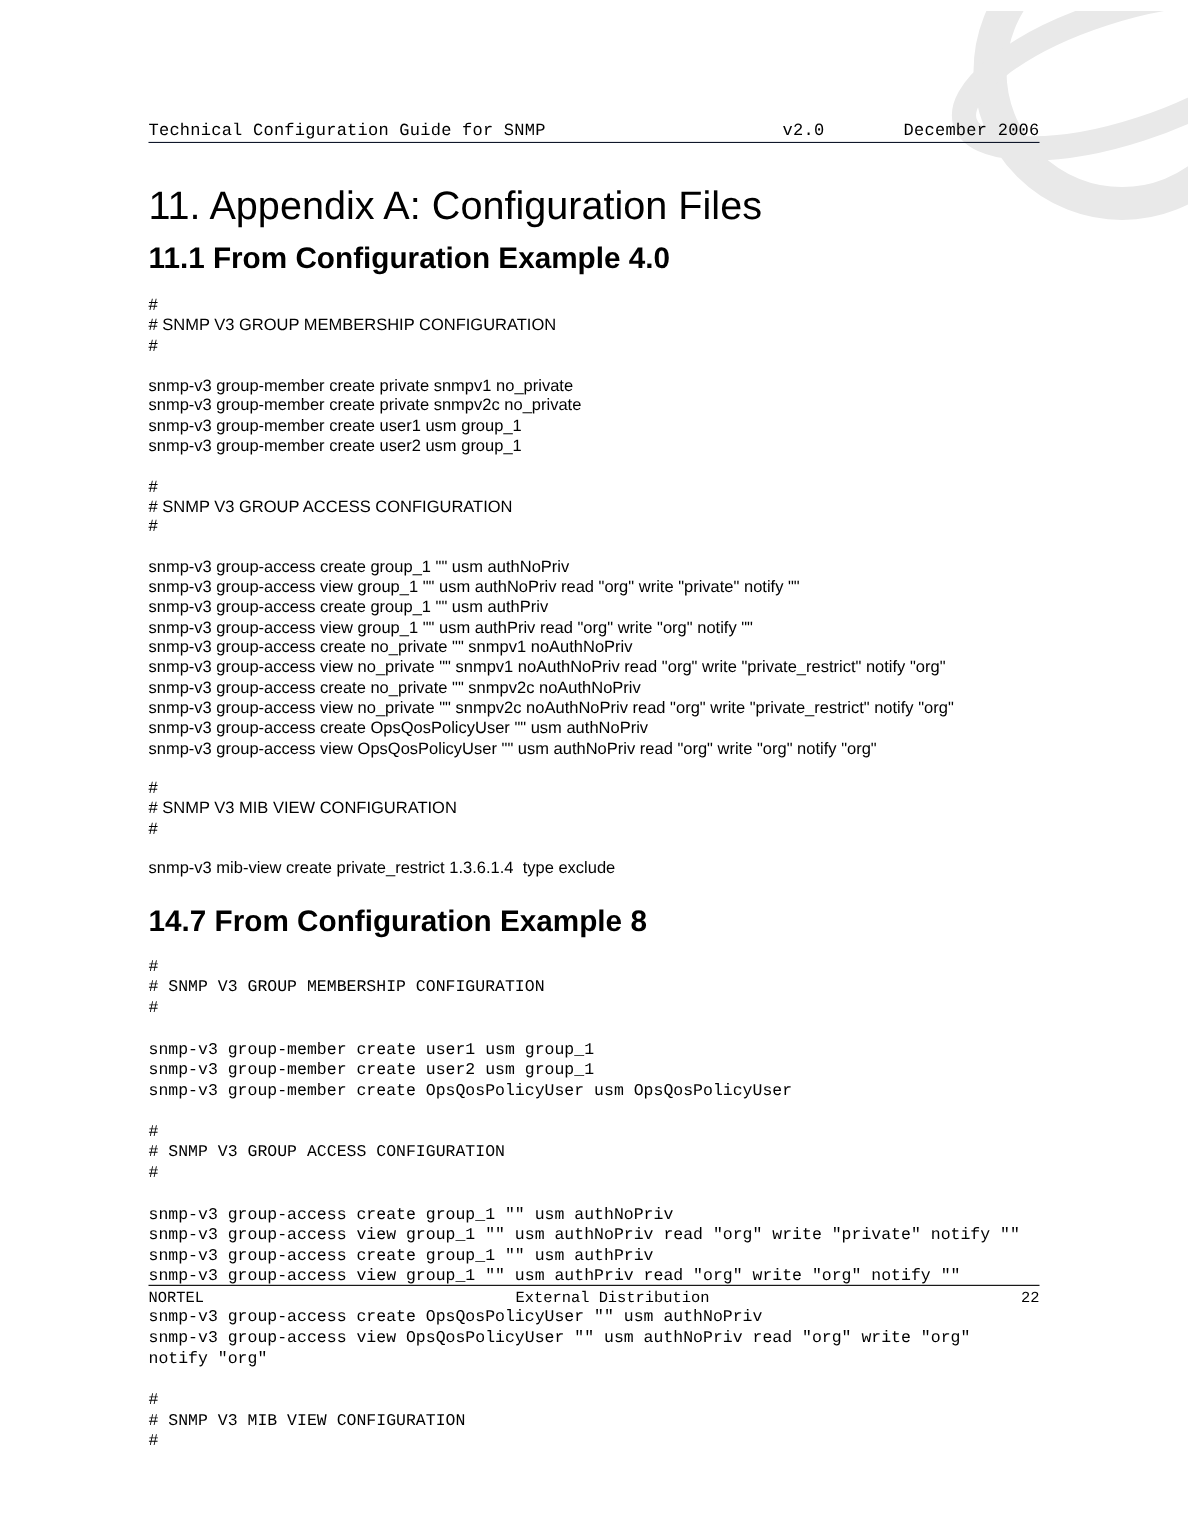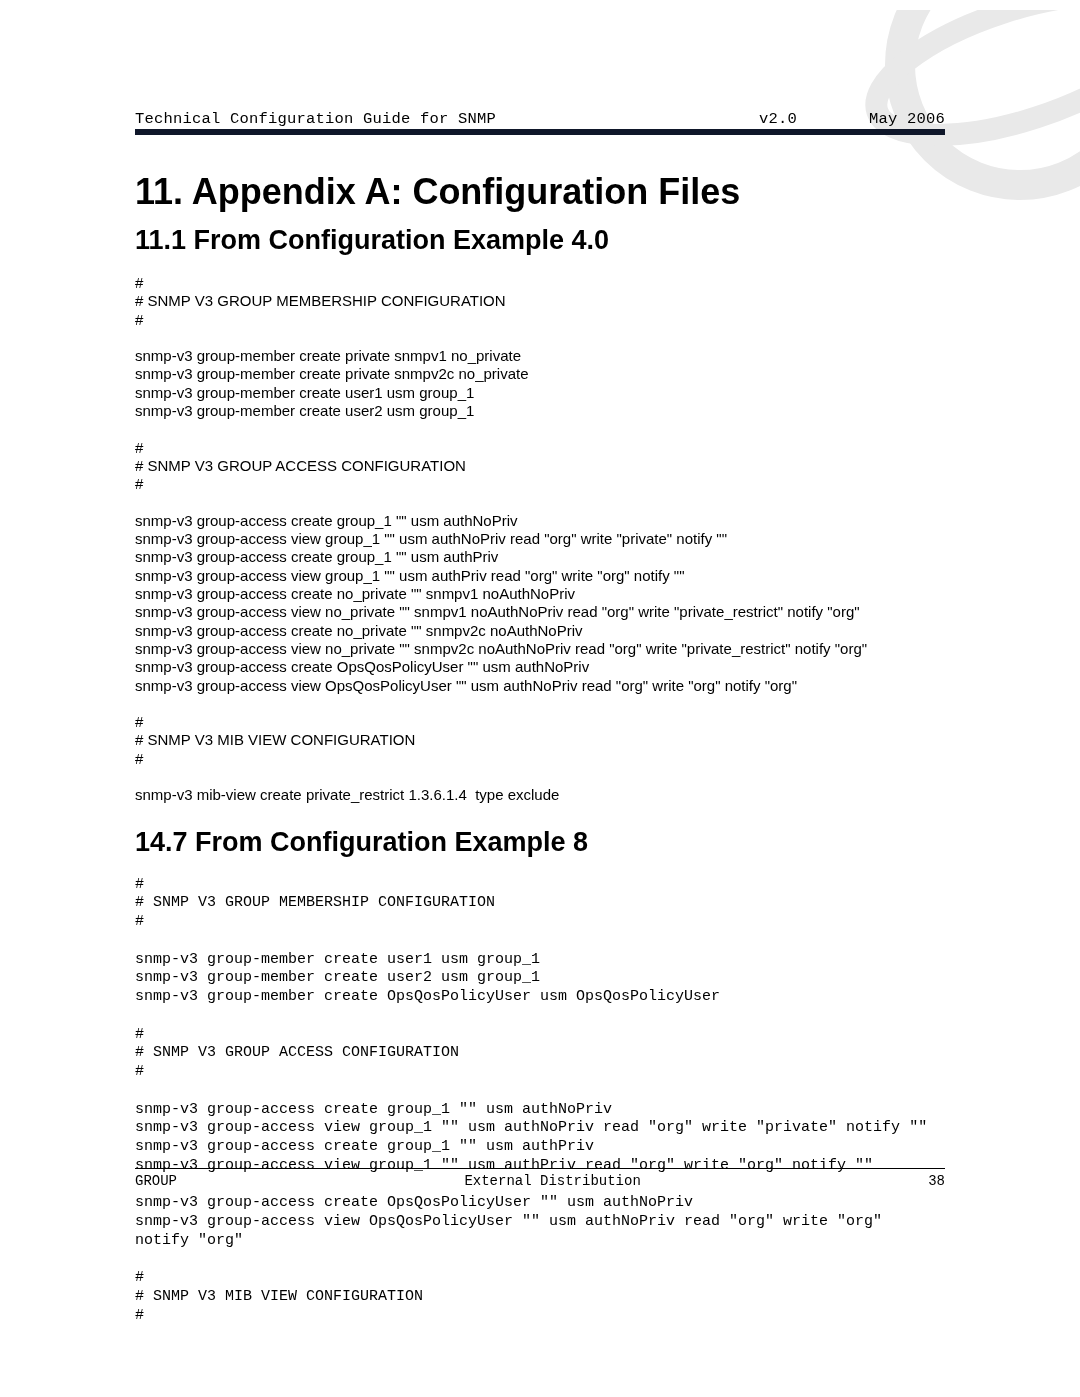--- a/index.html
+++ b/index.html
@@ -26,31 +26,31 @@
     left: 135px;
     top: 110px;
     width: 810px;
   }
   .hdr {
     font-family: "Courier New", Courier, monospace;
     font-size: 15.5px;
     letter-spacing: 0.2px;
     display: flex;
     width: 100%;
-    border-bottom: 6px solid #0f172a;
+    border-bottom: 1px solid #0f172a;
     padding-bottom: 1px;
     margin-bottom: 36px;
   }
   .hdr .left   { flex: 0 0 auto; }
   .hdr .spacer { flex: 1 1 auto; }
   .hdr .mid    { flex: 0 0 auto; margin-right: 72px; }
   .hdr .right  { flex: 0 0 auto; }
   h1.section {
     font-family: Arial, Helvetica, sans-serif;
-    font-weight: 700;
+    font-weight: 400;
     font-size: 36px;
     margin: 0 0 12px 0;
   }
   h2.subsection {
     font-family: Arial, Helvetica, sans-serif;
     font-weight: 700;
     font-size: 27px;
     margin: 0 0 18px 0;
   }
   h2.subsection.second { margin-top: 12px; }
@@ -99,21 +99,21 @@
     <ellipse cx="200" cy="55" rx="150" ry="55" fill="none" stroke="#e9e9e9" stroke-width="22" transform="rotate(-18 200 55)"></ellipse>
   </g>
 </svg>
 
 <div class="page">
 
   <div class="hdr">
     <span class="left">Technical Configuration Guide for SNMP</span>
     <span class="spacer"></span>
     <span class="mid">v2.0</span>
-    <span class="right">May 2006</span>
+    <span class="right">December 2006</span>
   </div>
 
   <h1 class="section">11.  Appendix A: Configuration Files</h1>
 
   <h2 class="subsection">11.1 From Configuration Example 4.0</h2>
   <div class="block-sans">#
 # SNMP V3 GROUP MEMBERSHIP CONFIGURATION
 #
 
 snmp-v3 group-member create private snmpv1 no_private
@@ -163,18 +163,18 @@
 snmp-v3 group-access create OpsQosPolicyUser "" usm authNoPriv
 snmp-v3 group-access view OpsQosPolicyUser "" usm authNoPriv read "org" write "org" notify "org"
 
 #
 # SNMP V3 MIB VIEW CONFIGURATION
 #</div>
 
 </div>
 
 <div class="footer">
-  <span class="fleft">GROUP</span>
+  <span class="fleft">NORTEL</span>
   <span class="fsp"></span>
   <span class="fmid">External Distribution</span>
   <span class="fsp2"></span>
-  <span class="fright">38</span>
+  <span class="fright">22</span>
 </div>
 
 </body></html>

